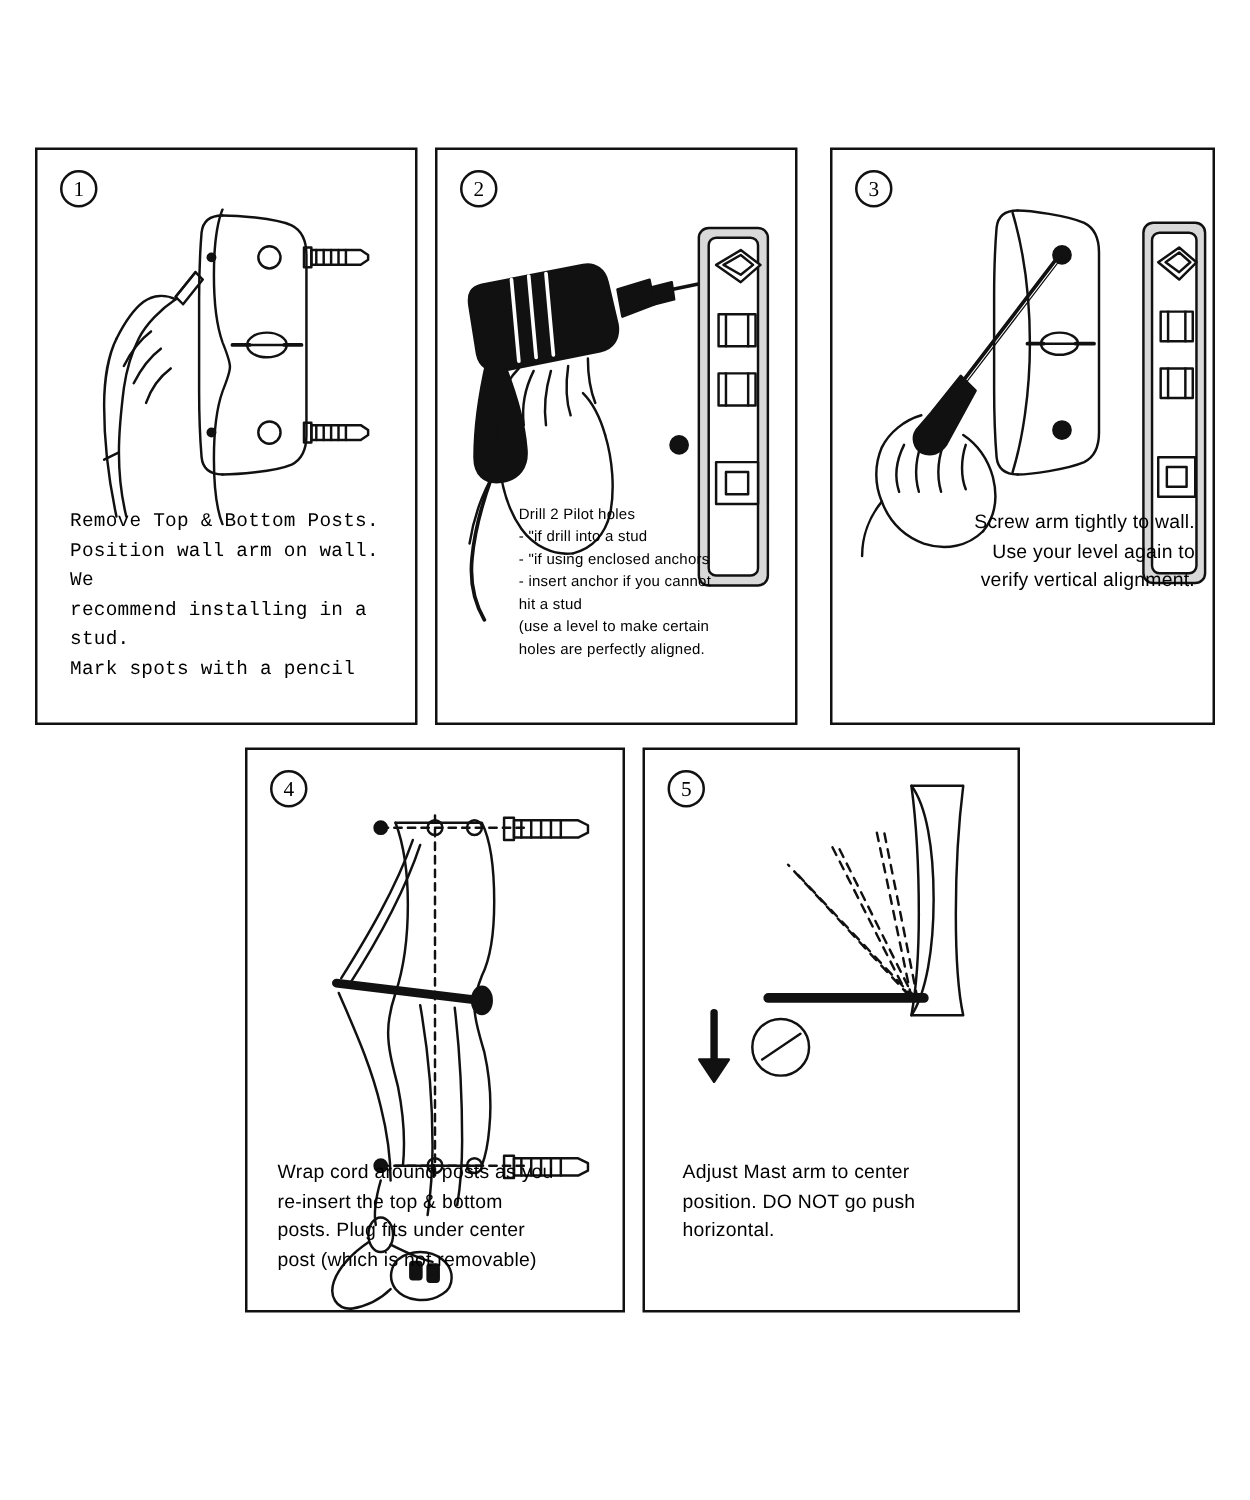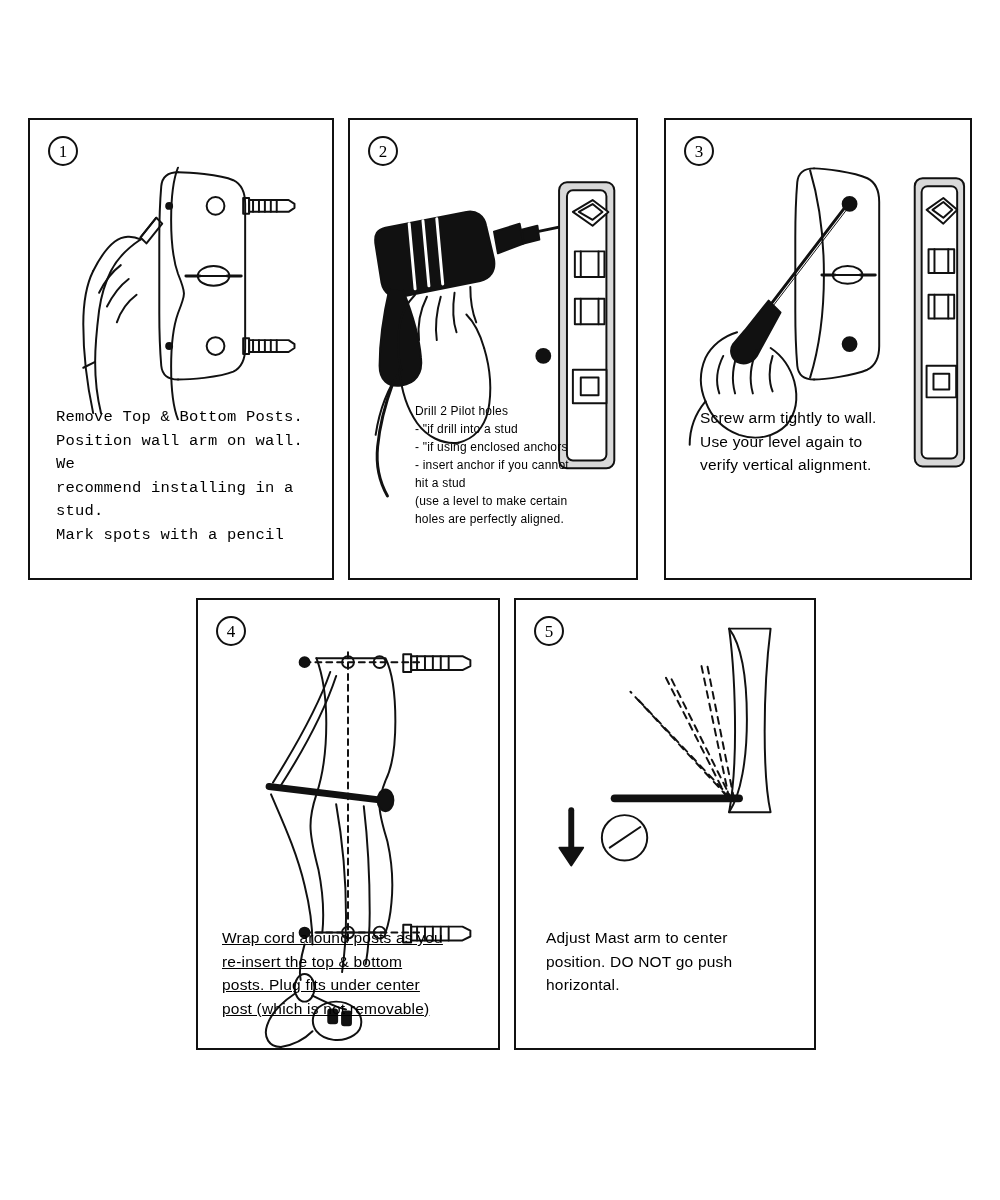--- a/index.html
+++ b/index.html
@@ -58,22 +58,22 @@
     left: 26px;
     right: 14px;
     font-family: "Liberation Sans", sans-serif;
     font-size: 15.5px;
     line-height: 1.52;
     letter-spacing: 0.2px;
     white-space: pre-line;
   }
   #caption-1 { top: 286px; font-family: Liberation Mono, monospace; }
   #caption-2 { top: 282px; left: 20px; font-size: 12px; line-height: 1.5; margin-left: 45px; }
-  #caption-3 { top: 286px; left: 34px; }
-  #caption-4 { top: 326px; left: 24px; text-decoration: underline; }
+  #caption-3 { top: 286px; left: 34px; text-align: right; }
+  #caption-4 { top: 326px; left: 24px; }
   #caption-5 { top: 326px; left: 30px; }
 
   .art {
     position: absolute;
     left: 0;
     top: 0;
     width: 100%;
     height: 100%;
     pointer-events: none;
   }

